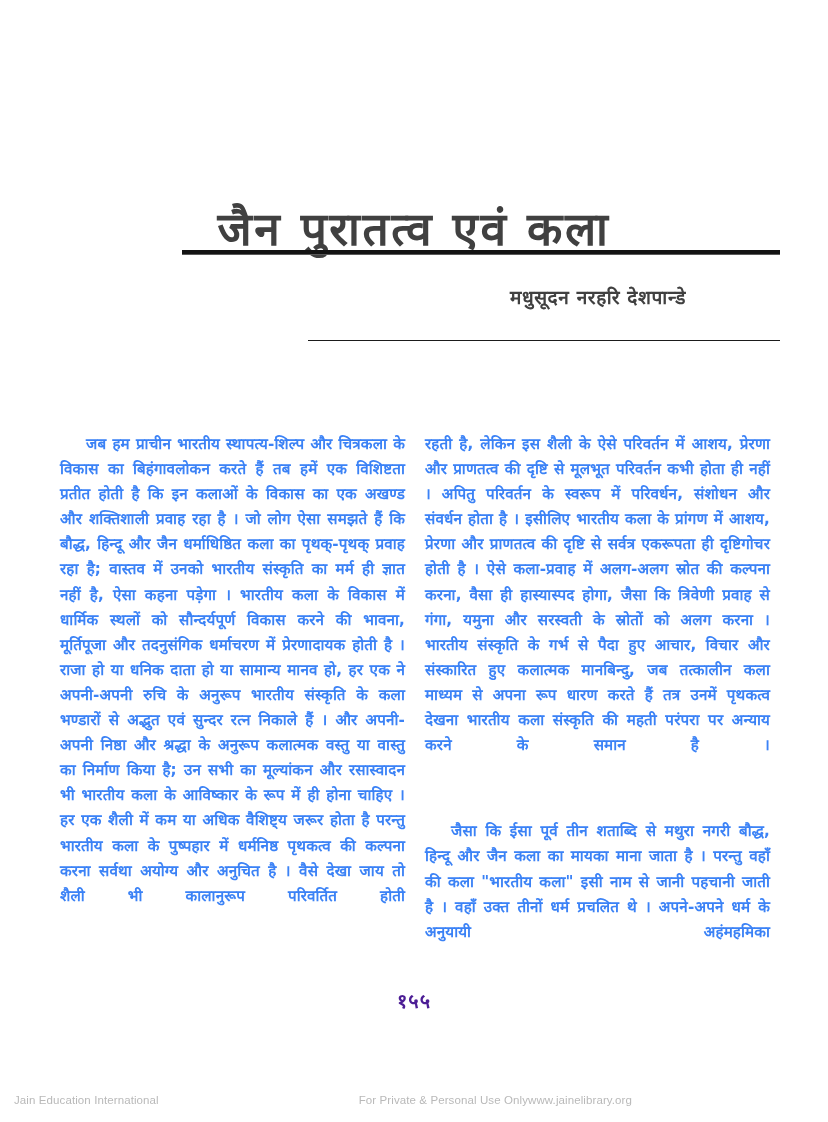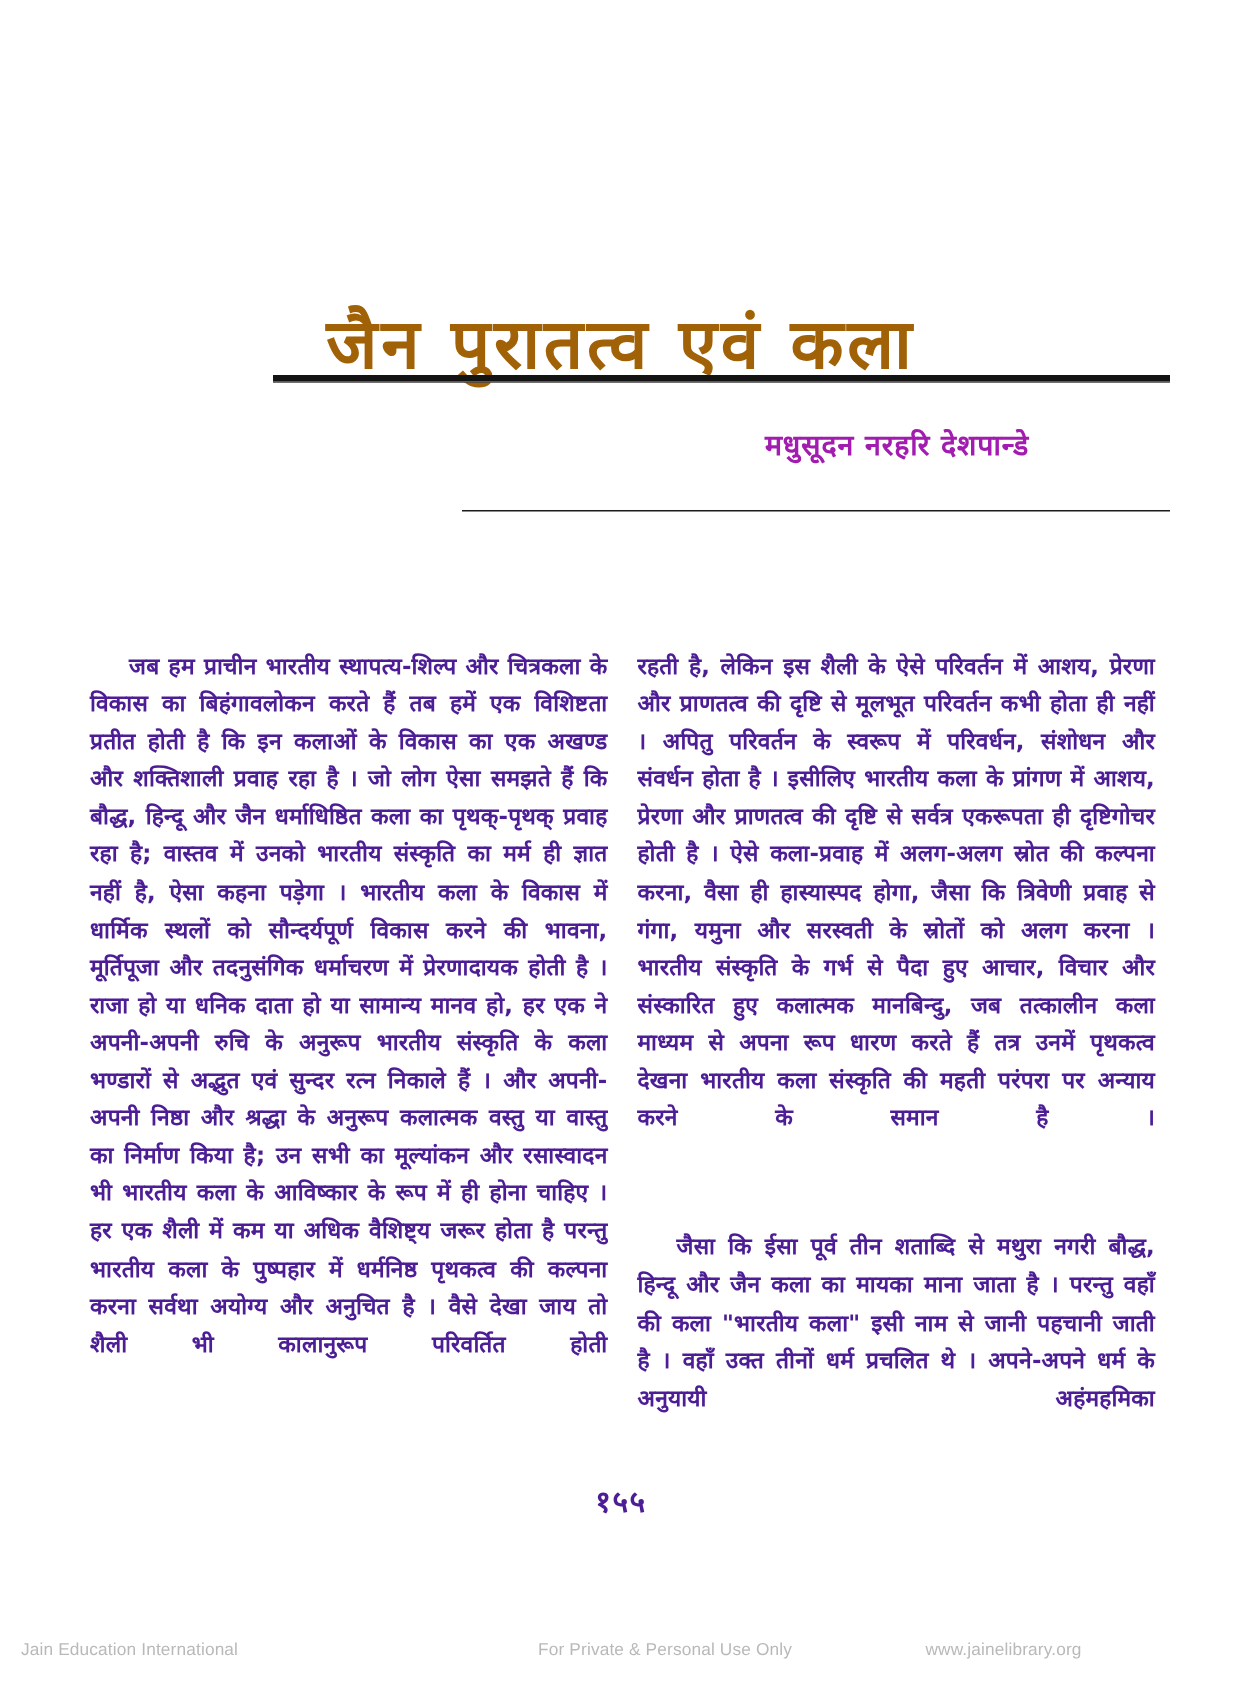--- a/index.html
+++ b/index.html
@@ -35,21 +35,21 @@
     position: absolute;
     left: 0;
     top: 168px;
     width: 828px;
     text-align: center;
     font-family: "DejaVu Sans", "Liberation Sans", sans-serif;
     font-size: 46px;
     line-height: 60px;
     font-weight: 700;
     letter-spacing: 2.5px;
-    color: #a16207;
+    color: #404040;
     white-space: nowrap;
   }
 
   .rule-title {
     position: absolute;
     left: 182px;
     top: 250px;
     width: 598px;
     height: 4px;
     background: #131313;
@@ -60,21 +60,21 @@
     position: absolute;
     left: 418px;
     top: 283px;
     width: 360px;
     text-align: center;
     font-family: "DejaVu Sans", "Liberation Sans", sans-serif;
     font-size: 19px;
     line-height: 28px;
     font-weight: 700;
     letter-spacing: 0.6px;
-    color: #a21caf;
+    color: #404040;
     white-space: nowrap;
   }
 
   .rule-author {
     position: absolute;
     left: 308px;
     top: 340px;
     width: 472px;
     height: 1px;
     background: #1b1b1b;
@@ -90,21 +90,21 @@
     justify-content: space-between;
     align-items: flex-start;
   }
 
   .column {
     width: 345px;
     font-family: "DejaVu Sans", "Liberation Sans", sans-serif;
     font-size: 15.2px;
     line-height: 25.1px;
     font-weight: 700;
-    color: #4c1d95;
+    color: #3b82f6;
     text-align: justify;
     text-justify: inter-word;
     letter-spacing: 0.15px;
     word-spacing: 0.5px;
   }
 
   .column p {
     margin: 0;
   }
 
@@ -160,21 +160,21 @@
     text-align: left;
     box-sizing: border-box;
   }
   .scan-footer .center {
     flex: 1 1 auto;
     text-align: right;
   }
   .scan-footer .right {
     width: 300px;
     padding-right: 18px;
-    text-align: center;
+    text-align: left;
     box-sizing: border-box;
   }
 </style>
 </head>
 <body>
 
 <div class="page">
 
   <div class="masthead">
     <h1 class="article-title">जैन पुरातत्व एवं कला</h1>

